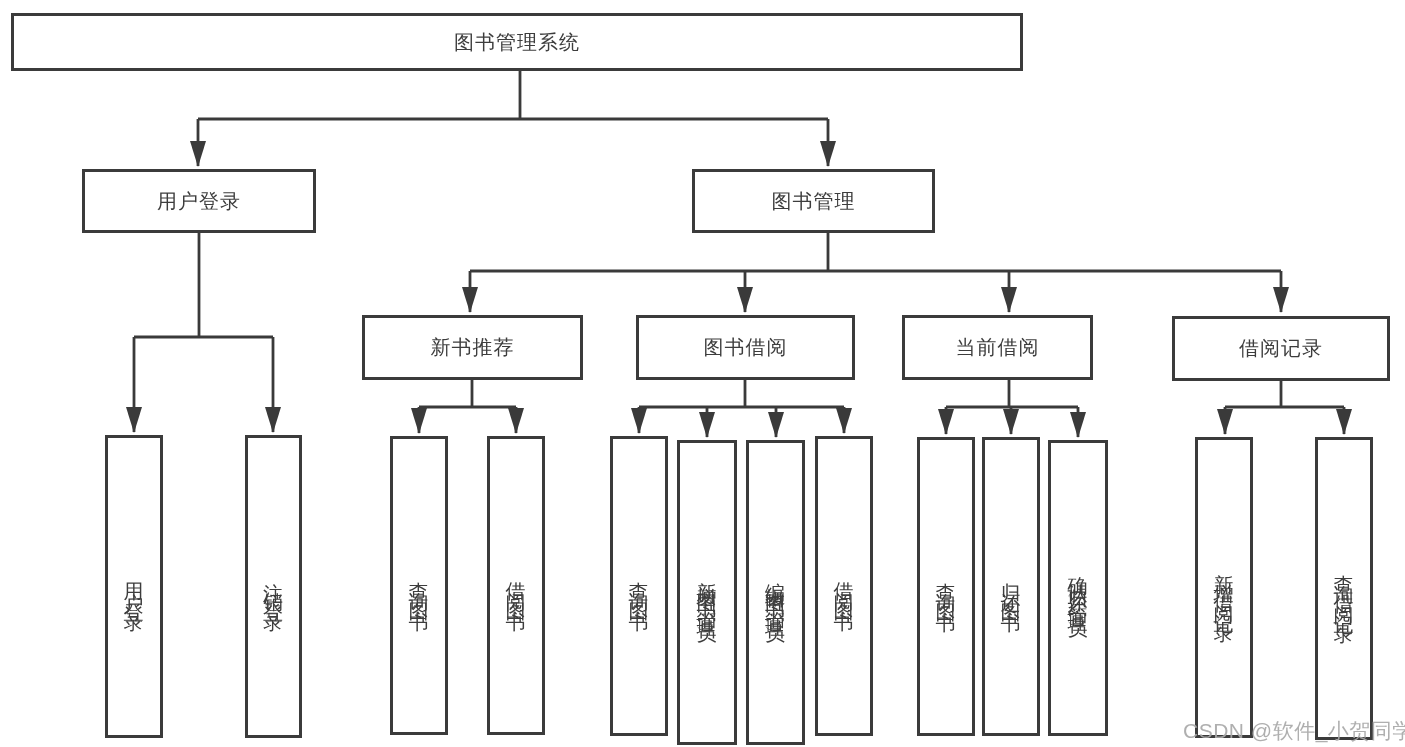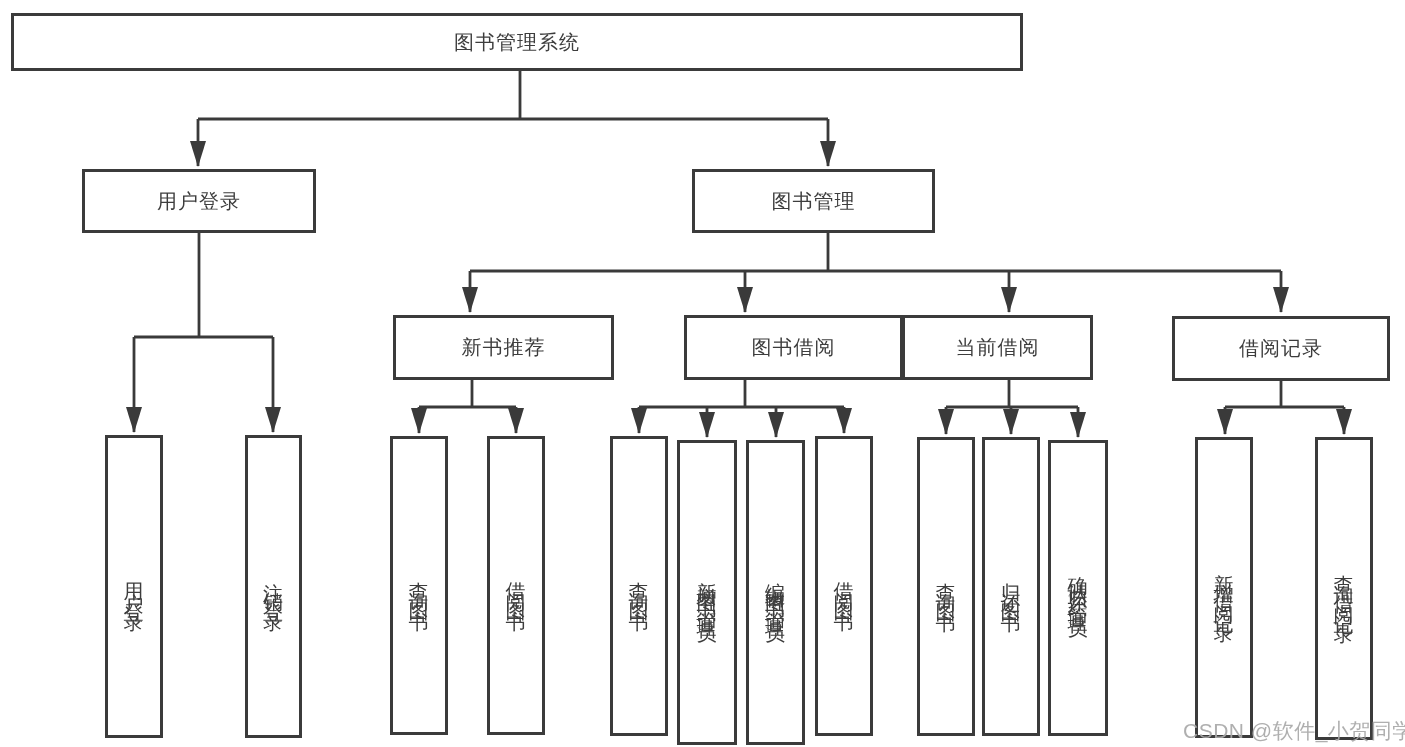--- a/index.html
+++ b/index.html
@@ -93,22 +93,22 @@
       <path d="M1225 407 V434" marker-end="url(#ah)"></path>
       <path d="M1344 407 V434" marker-end="url(#ah)"></path>
     </g>
   </svg>
 
   <div class="box" style="left:11px; top:13px; width:1012px; height:58px;text-align:right;">图书管理系统</div>
 
   <div class="box" style="left:82px; top:169px; width:234px; height:64px;">用户登录</div>
   <div class="box" style="left:692px; top:169px; width:243px; height:64px;">图书管理</div>
 
-  <div class="box" style="left:362px; top:315px; width:221px; height:65px;margin-left:31px;">新书推荐</div>
-  <div class="box" style="left:636px; top:315px; width:219px; height:65px;margin-left:48px;">图书借阅</div>
+  <div class="box" style="left:362px; top:315px; width:221px; height:65px;">新书推荐</div>
+  <div class="box" style="left:636px; top:315px; width:219px; height:65px;">图书借阅</div>
   <div class="box" style="left:902px; top:315px; width:191px; height:65px;">当前借阅</div>
   <div class="box" style="left:1172px; top:316px; width:218px; height:65px;">借阅记录</div>
 
   <div class="box v" style="left:105px; top:435px; width:58px; height:303px;">
     <span>用户登录</span>
   </div>
   <div class="box v" style="left:245px; top:435px; width:57px; height:303px;">
     <span>注销登录</span>
   </div>
 

